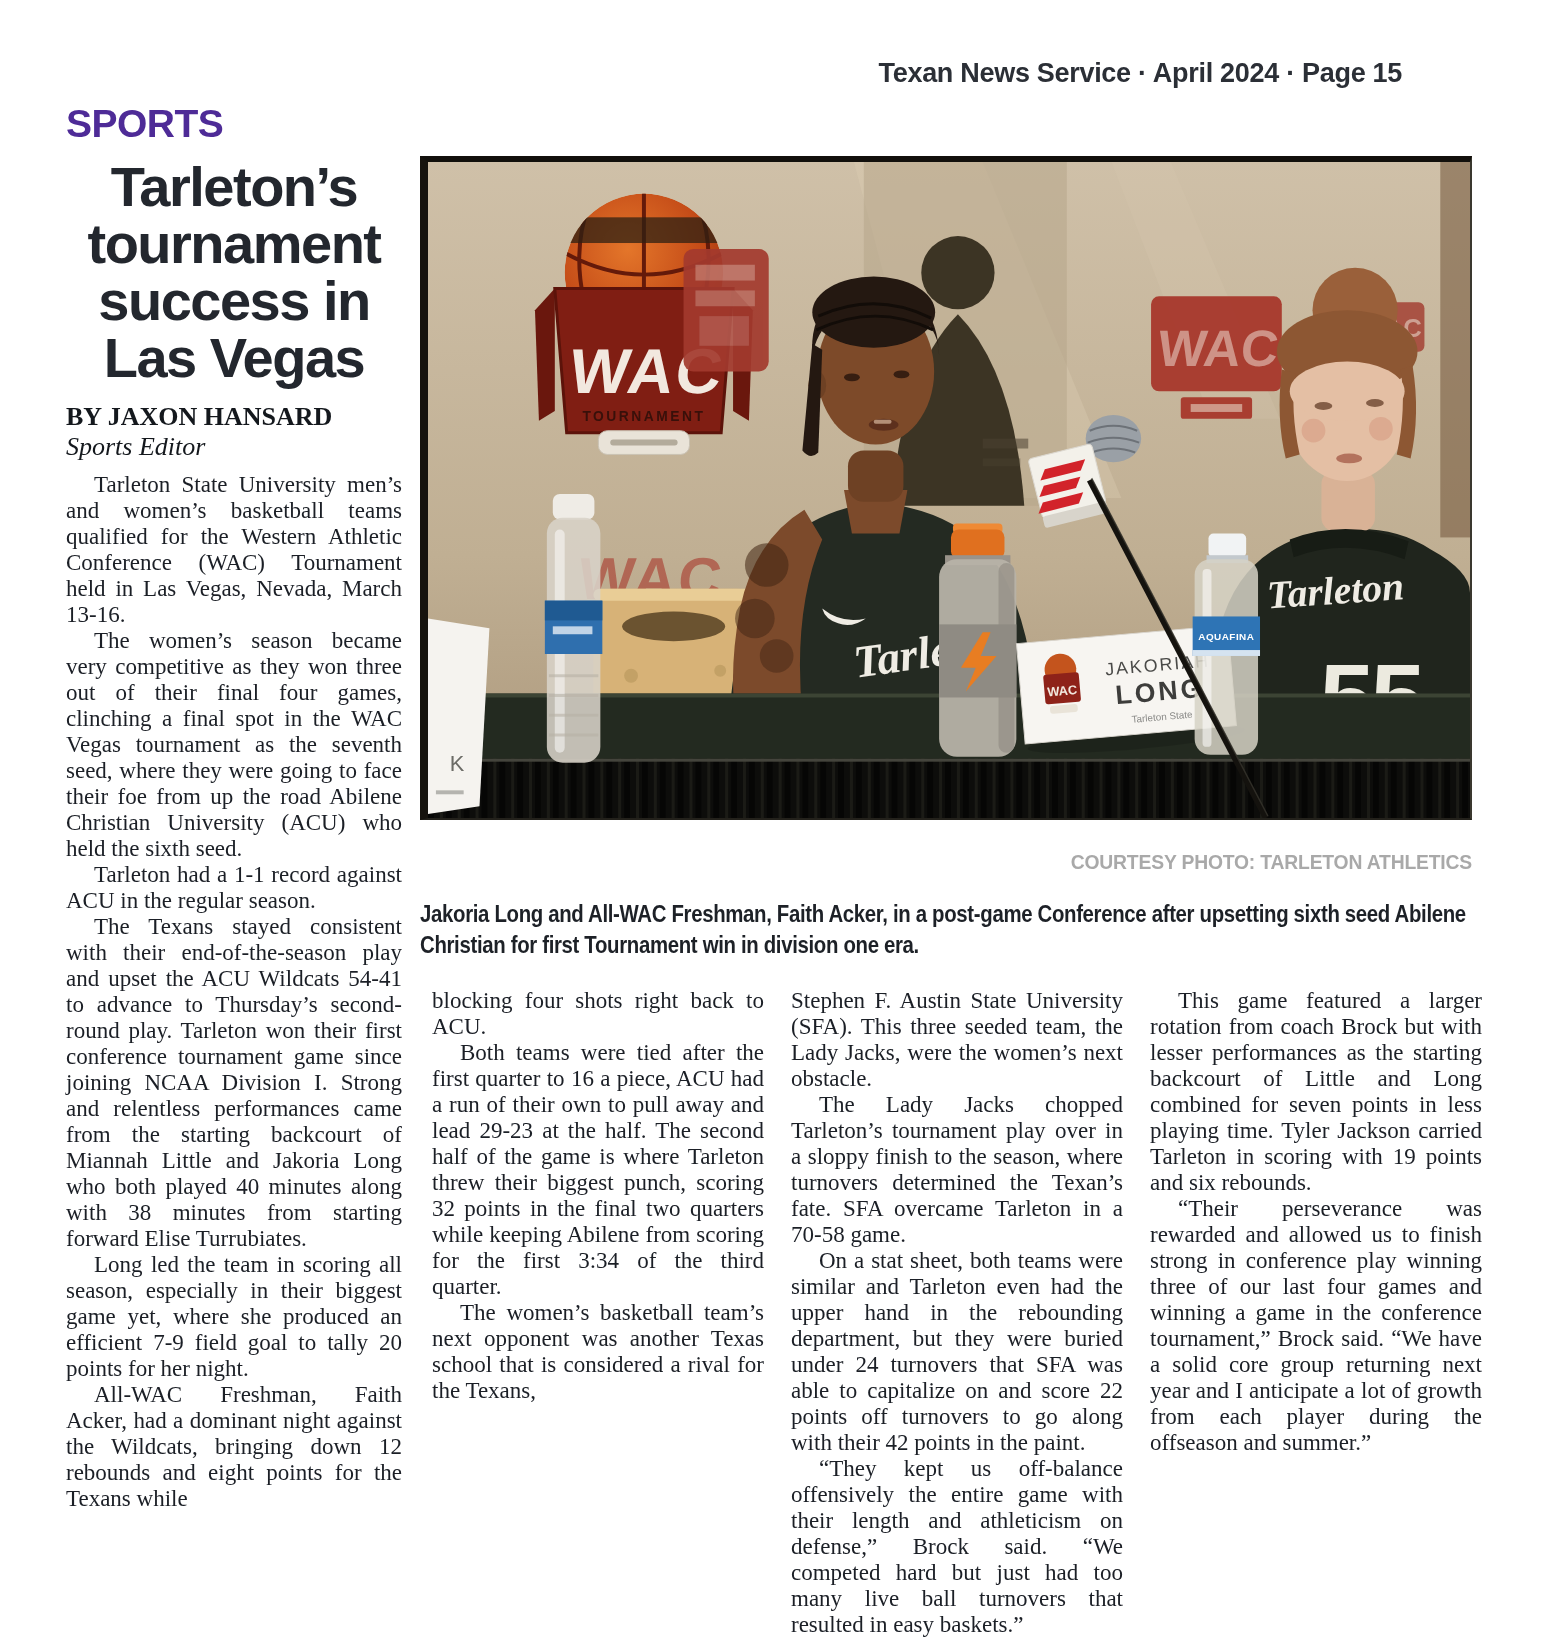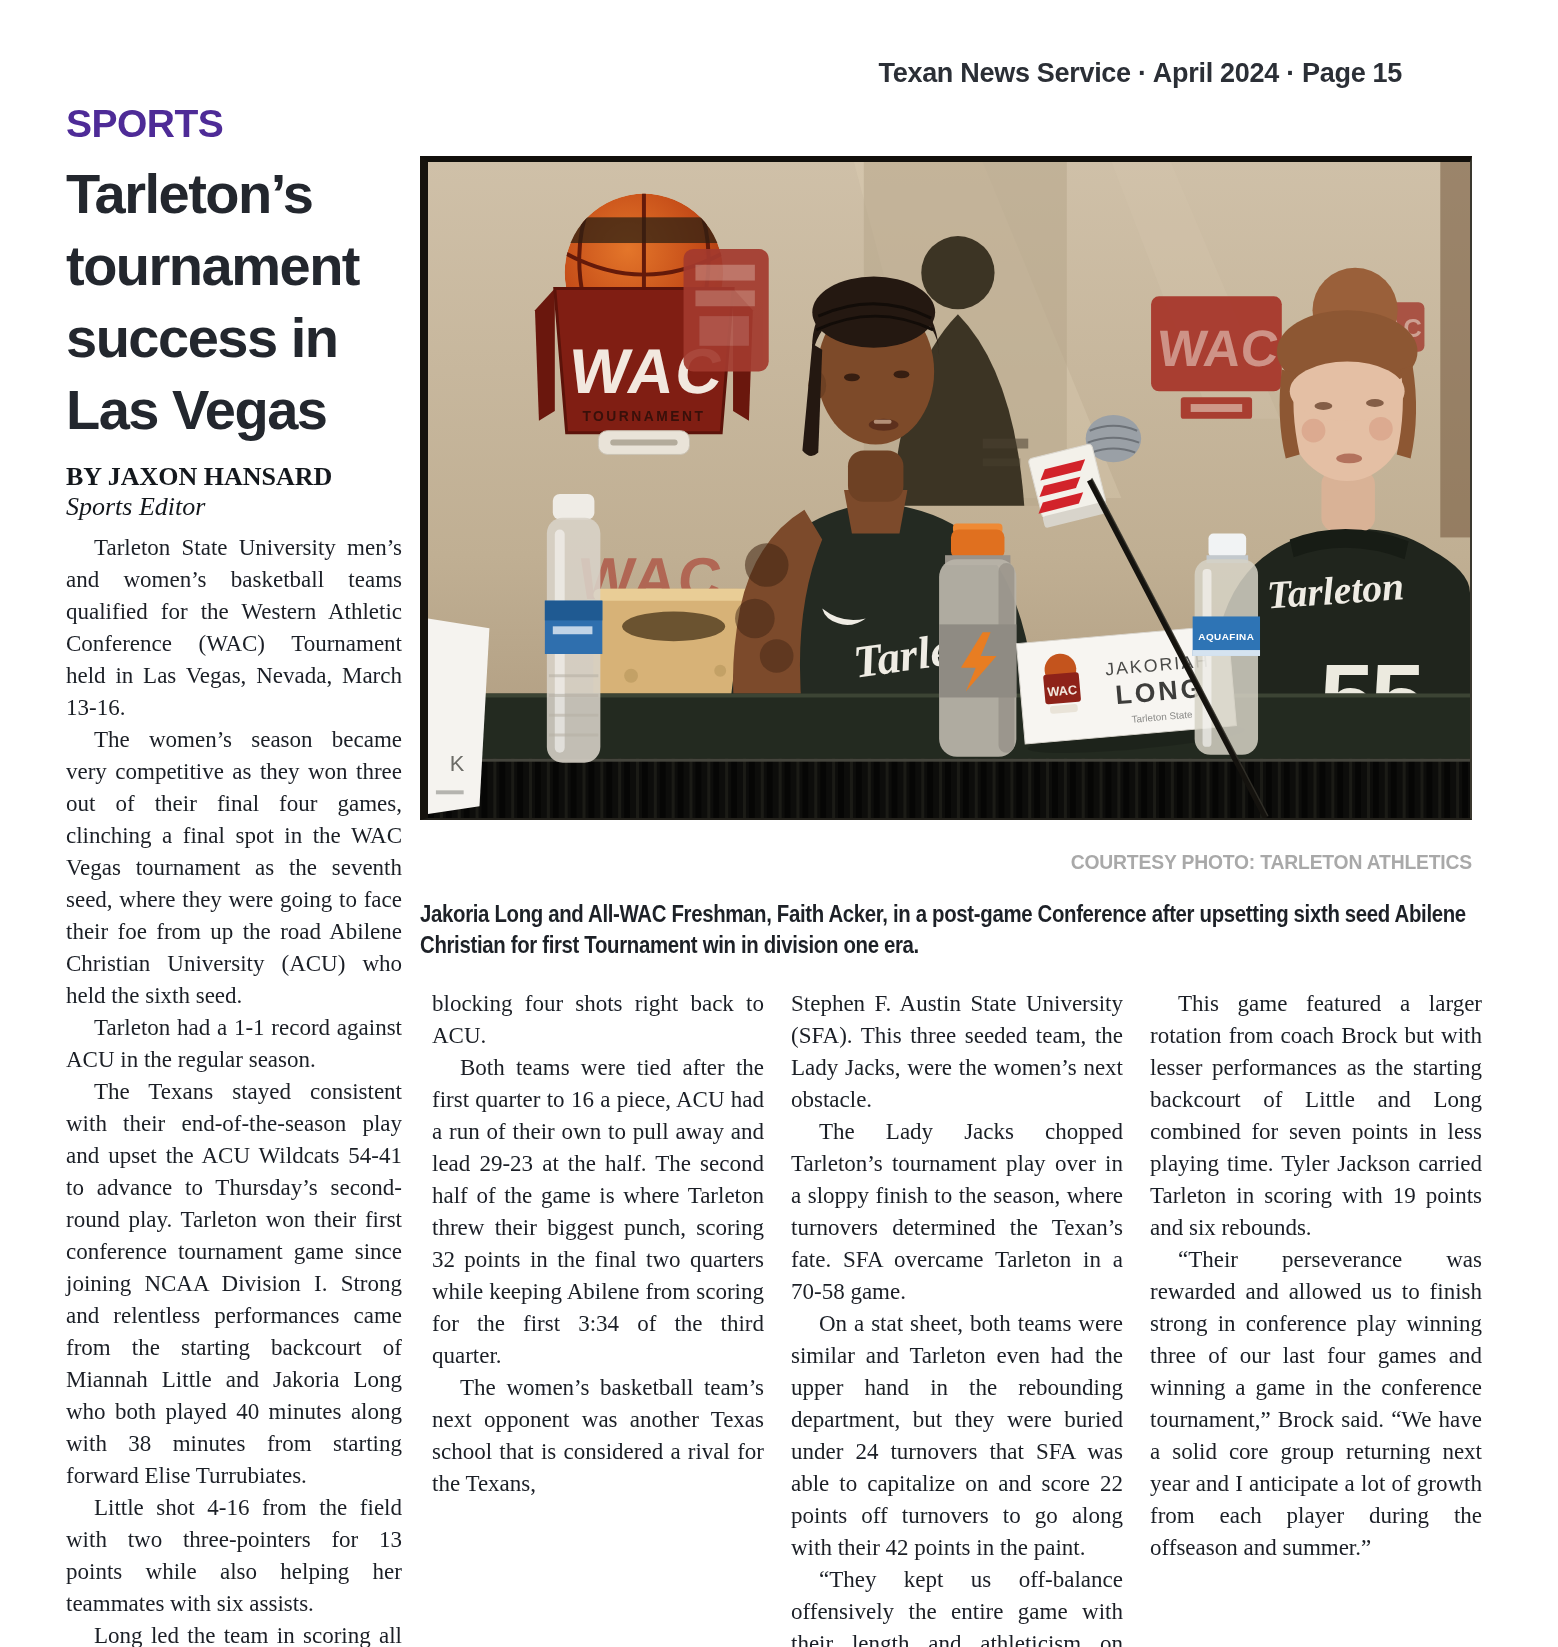--- a/index.html
+++ b/index.html
@@ -5,24 +5,24 @@
   html,body{margin:0;padding:0;}
   body{width:1558px;height:1647px;position:relative;background:#ffffff;overflow:hidden;
        font-family:"Liberation Serif", serif;}
   .abs{position:absolute;}
   .masthead{top:58px;right:156px;font-family:"Liberation Sans",sans-serif;font-weight:bold;
             font-size:27px;color:#2b2f36;letter-spacing:-0.3px;}
   .section-label{top:102px;left:66px;font-family:"Liberation Sans",sans-serif;font-weight:bold;
             font-size:39px;color:#4e2b97;letter-spacing:-0.5px;}
   .col1{top:158px;left:66px;width:336px;}
   .headline{margin:0 0 16px 0;font-family:"Liberation Sans",sans-serif;font-weight:bold;
-            font-size:56px;line-height:72px;letter-spacing:-1.5px;text-align:left;color:#23272e;}
+            font-size:56px;line-height:57px;letter-spacing:-1.5px;text-align:center;color:#23272e;}
   .byline{font-weight:bold;font-size:26px;color:#14181d;}
   .byline-title{font-style:italic;font-size:26px;color:#14181d;margin-bottom:10px;}
-  p.body{margin:0;font-size:23px;line-height:32px;text-align:justify;color:#1b1f26;}
+  p.body{margin:0;font-size:23px;line-height:26px;text-align:justify;color:#1b1f26;}
   p.indent{text-indent:28px;}
   .photo{top:156px;left:420px;width:1052px;height:664px;box-sizing:border-box;
          border-style:solid;border-color:#12100c #3a382f #23211b #16130e;border-width:6px 2px 2px 8px;
          background:#bfae93;}
   .photo svg{display:block;width:100%;height:100%;}
   .credit{top:850px;left:420px;width:1052px;text-align:right;font-family:"Liberation Sans",sans-serif;
           font-weight:bold;font-size:21px;color:#a9a9a9;letter-spacing:-0.2px;
           transform:scaleX(.92);transform-origin:right top;}
   .caption{top:898px;left:420px;width:1310px;font-family:"Liberation Sans",sans-serif;font-weight:bold;
            font-size:24px;line-height:31px;color:#1d2127;letter-spacing:-0.4px;
@@ -39,21 +39,20 @@
   <div class="abs section-label">SPORTS</div>
 
   <div class="abs col1">
     <h1 class="headline">Tarleton’s tournament success in Las Vegas</h1>
     <div class="byline">BY  JAXON HANSARD</div>
     <div class="byline-title">Sports Editor</div>
     <p class="body indent">Tarleton State University men’s and women’s basketball teams qualified for the Western Athletic Conference (WAC) Tournament held in Las Vegas, Nevada, March 13-16.</p>
     <p class="body indent">The women’s season became very competitive as they won three out of their final four games, clinching a final spot in the WAC Vegas tournament as the seventh seed, where they were going to face their foe from up the road Abilene Christian University (ACU) who held the sixth seed.</p>
     <p class="body indent">Tarleton had a 1-1 record against ACU in the regular season.</p>
     <p class="body indent">The Texans stayed consistent with their end-of-the-season play and upset the ACU Wildcats 54-41 to advance to Thursday’s second-round play. Tarleton won their first conference tournament game since joining NCAA Division I. Strong and relentless performances came from the starting backcourt of Miannah Little and Jakoria Long who both played 40 minutes along with 38 minutes from starting forward Elise Turrubiates.</p>
-    <p class="body indent">Little shot 4-16 from the field with two three-pointers for 13 points while also helping her teammates with six assists.</p>
     <p class="body indent">Long led the team in scoring all season, especially in their biggest game yet, where she produced an efficient 7-9 field goal to tally 20 points for her night.</p>
     <p class="body indent">All-WAC Freshman, Faith Acker, had a dominant night against the Wildcats, bringing down 12 rebounds and eight points for the Texans while</p>
   </div>
 
   <div class="abs photo">
     <svg viewBox="0 0 1052 664" preserveAspectRatio="none">
       <defs>
         <linearGradient id="wall" x1="0" y1="0" x2="0" y2="1">
           <stop offset="0" stop-color="#cfc0a8"></stop>
             <stop offset="0.6" stop-color="#c0af93"></stop>

